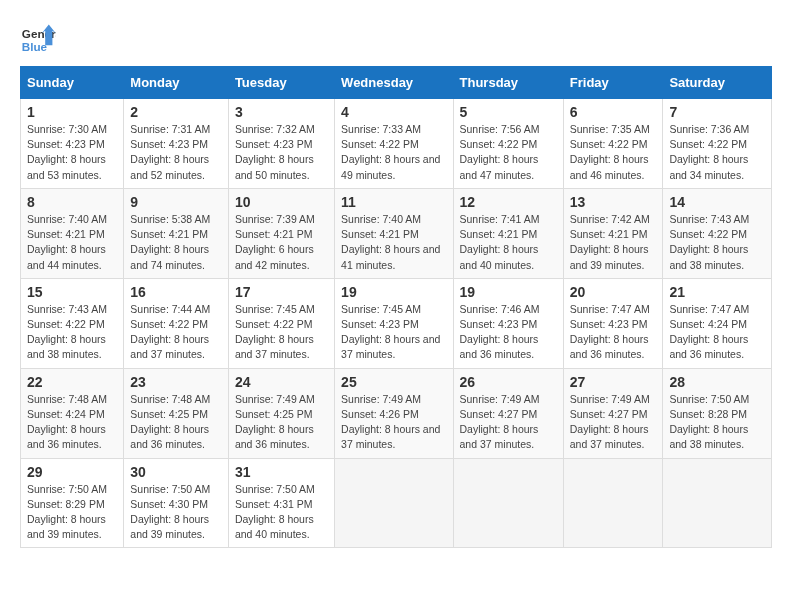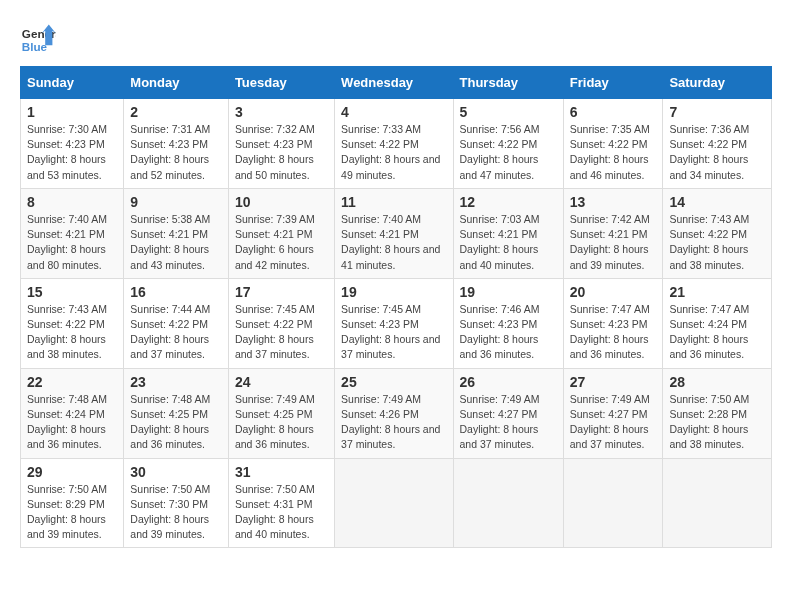--- a/index.html
+++ b/index.html
@@ -166,29 +166,29 @@
           <span>Daylight: 8 hours and 34 minutes.</span>
         </div>
       </td>
       </tr>
       <tr>
         <td>
         <span class="day-num">8</span>
         <div class="day-info">
           <span>Sunrise: 7:40 AM</span><br>
           <span>Sunset: 4:21 PM</span><br>
-          <span>Daylight: 8 hours and 80 minutes.</span>
+          <span>Daylight: 8 hours and 44 minutes.</span>
         </div>
       </td>
         <td>
         <span class="day-num">9</span>
         <div class="day-info">
           <span>Sunrise: 5:38 AM</span><br>
           <span>Sunset: 4:21 PM</span><br>
-          <span>Daylight: 8 hours and 43 minutes.</span>
+          <span>Daylight: 8 hours and 74 minutes.</span>
         </div>
       </td>
         <td>
         <span class="day-num">10</span>
         <div class="day-info">
           <span>Sunrise: 7:39 AM</span><br>
           <span>Sunset: 4:21 PM</span><br>
           <span>Daylight: 6 hours and 42 minutes.</span>
         </div>
       </td>
@@ -196,21 +196,21 @@
         <span class="day-num">11</span>
         <div class="day-info">
           <span>Sunrise: 7:40 AM</span><br>
           <span>Sunset: 4:21 PM</span><br>
           <span>Daylight: 8 hours and 41 minutes.</span>
         </div>
       </td>
         <td>
         <span class="day-num">12</span>
         <div class="day-info">
-          <span>Sunrise: 7:03 AM</span><br>
+          <span>Sunrise: 7:41 AM</span><br>
           <span>Sunset: 4:21 PM</span><br>
           <span>Daylight: 8 hours and 40 minutes.</span>
         </div>
       </td>
         <td>
         <span class="day-num">13</span>
         <div class="day-info">
           <span>Sunrise: 7:42 AM</span><br>
           <span>Sunset: 4:21 PM</span><br>
           <span>Daylight: 8 hours and 39 minutes.</span>
@@ -329,39 +329,39 @@
         <div class="day-info">
           <span>Sunrise: 7:49 AM</span><br>
           <span>Sunset: 4:27 PM</span><br>
           <span>Daylight: 8 hours and 37 minutes.</span>
         </div>
       </td>
         <td>
         <span class="day-num">28</span>
         <div class="day-info">
           <span>Sunrise: 7:50 AM</span><br>
-          <span>Sunset: 2:28 PM</span><br>
+          <span>Sunset: 8:28 PM</span><br>
           <span>Daylight: 8 hours and 38 minutes.</span>
         </div>
       </td>
       </tr>
       <tr>
         <td>
         <span class="day-num">29</span>
         <div class="day-info">
           <span>Sunrise: 7:50 AM</span><br>
           <span>Sunset: 8:29 PM</span><br>
           <span>Daylight: 8 hours and 39 minutes.</span>
         </div>
       </td>
         <td>
         <span class="day-num">30</span>
         <div class="day-info">
           <span>Sunrise: 7:50 AM</span><br>
-          <span>Sunset: 7:30 PM</span><br>
+          <span>Sunset: 4:30 PM</span><br>
           <span>Daylight: 8 hours and 39 minutes.</span>
         </div>
       </td>
         <td>
         <span class="day-num">31</span>
         <div class="day-info">
           <span>Sunrise: 7:50 AM</span><br>
           <span>Sunset: 4:31 PM</span><br>
           <span>Daylight: 8 hours and 40 minutes.</span>
         </div>

